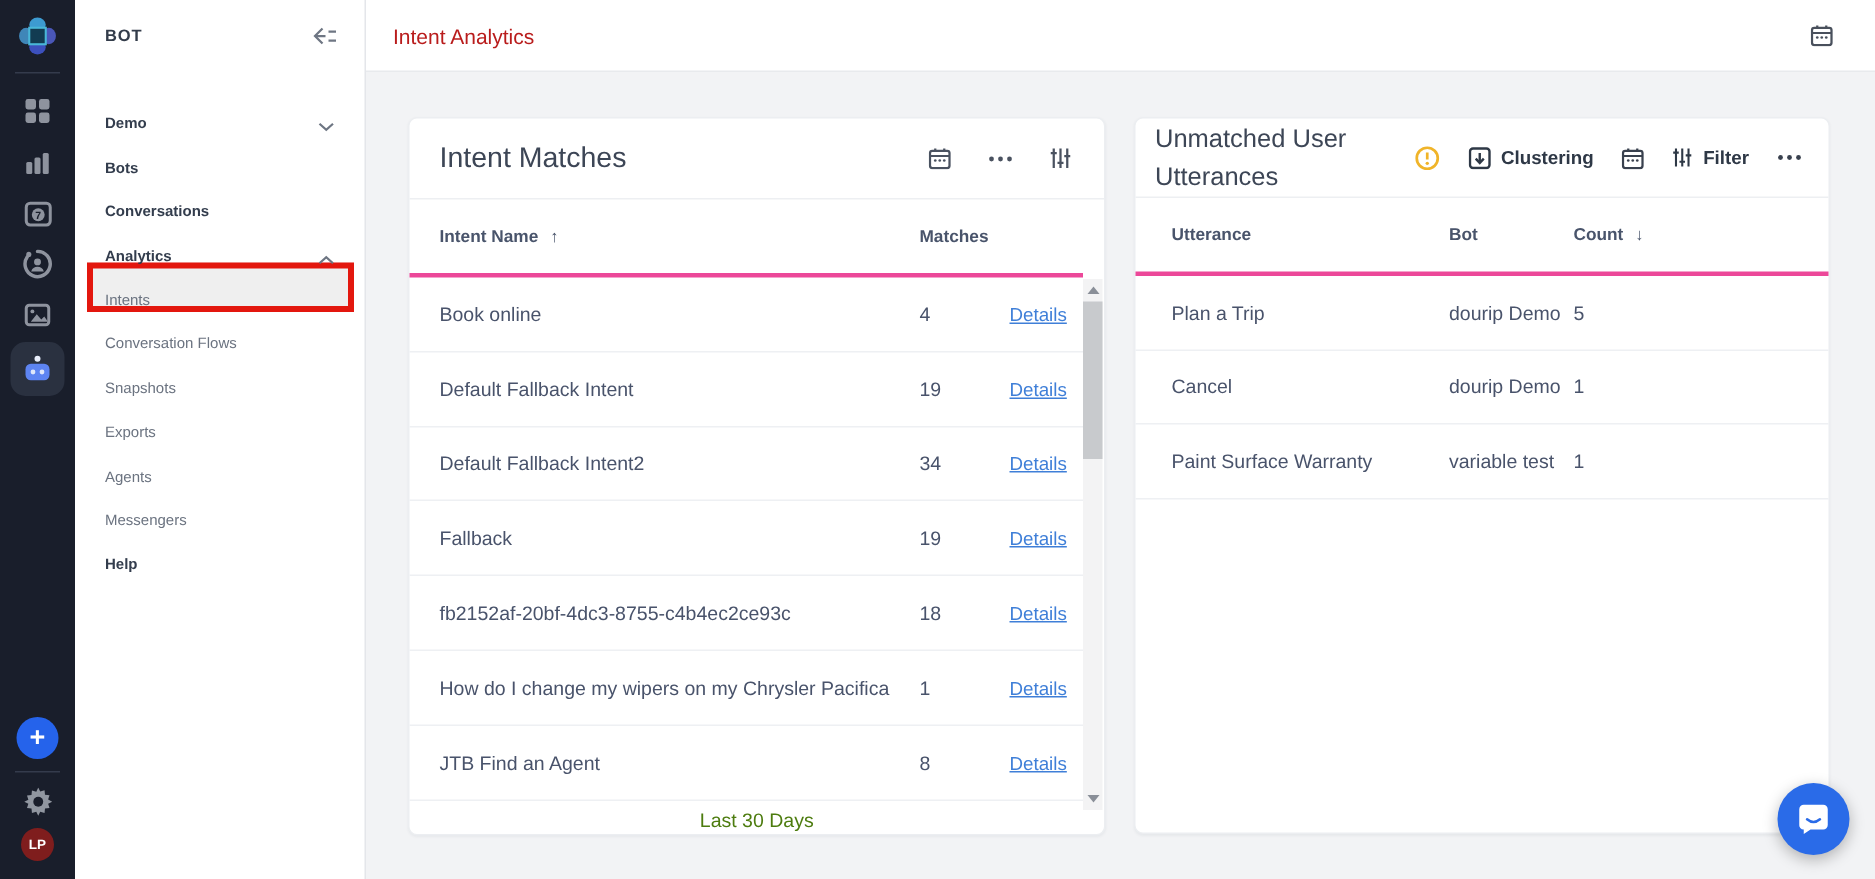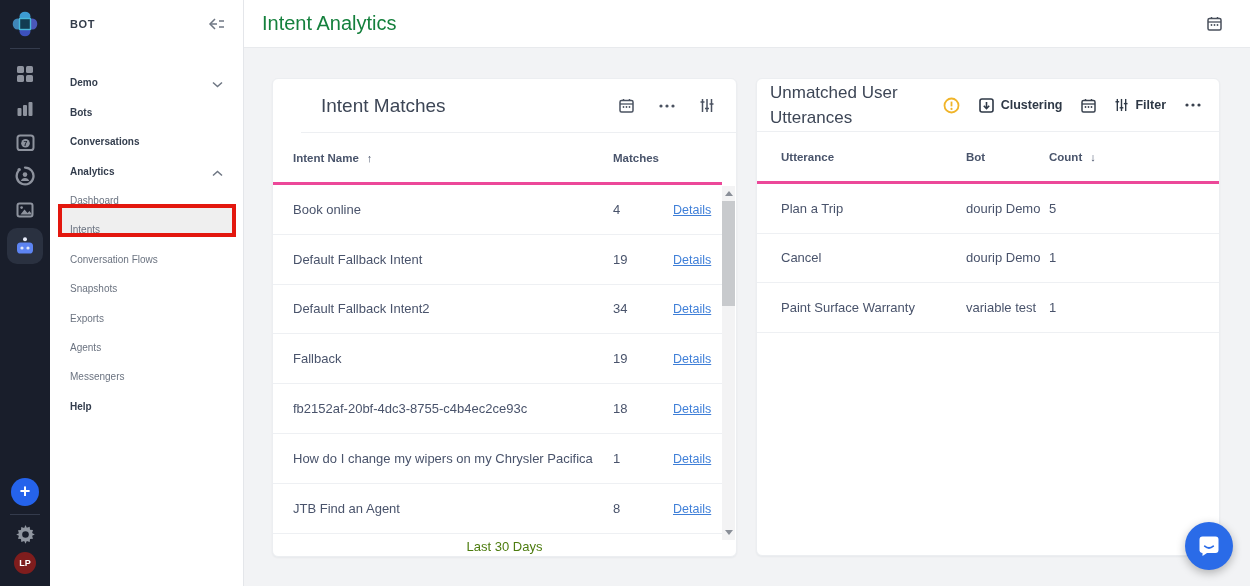--- a/index.html
+++ b/index.html
@@ -39,31 +39,31 @@
     font-size:10px; color:#6b7380; position:relative; cursor:pointer; }
   .sb-item.bold { color:#333d4d; font-weight:bold; }
   .sb-item .lbl { position:relative; z-index:2; }
   .sb-item .chev { margin-left:auto; color:#6e7683; position:relative; z-index:2;}
   .sb-item.selected::before { content:''; position:absolute; left:8px; right:7px; top:-2px; bottom:-2px;
     background:#efefef; border:4px solid #e3170e; }
 
   
   .topbar { position:absolute; left:244px; top:0; width:1006px; height:48px; background:#fff;
     border-bottom:1px solid #e8eaed; display:flex; align-items:center; padding:0 28px 0 18px; z-index:3;}
-  .topbar-title { font-size:20px; color:#15803d; }
+  .topbar-title { font-size:14px; color:#b91c1c; }
   .topbar .cal { margin-left:auto; color:#49505c; cursor:pointer; }
 
   
   .card { position:absolute; background:#fff; border:1px solid #eceef1; border-radius:6px;
     box-shadow:0 1px 2px rgba(25,35,55,.05); }
   .card1 { left:272px; top:78px; width:465px; height:479px; }
   .card2 { left:756px; top:78px; width:464px; height:478px; }
 
   .card-head { display:flex; align-items:center; border-bottom:1px solid #edeff2; }
-  .card1 .card-head { height:54px; padding:0 22px 0 20px;margin-left:28px; }
+  .card1 .card-head { height:54px; padding:0 22px 0 20px; }
   .card2 .card-head { height:53px; padding:0 16px 0 13px; }
   .card-title { font-size:19px; color:#3d4656; }
   .card2 .card-title { font-size:17px; line-height:25px; width:142px; }
   .head-icons { margin-left:auto; display:flex; align-items:center; gap:25px; color:#4a5260; }
   .ic { cursor:pointer; display:flex; align-items:center; }
   .controls { margin-left:auto; display:flex; gap:19px; color:#39414e; padding-right:2px;}
   .ctrl { display:flex; align-items:center; gap:7px; cursor:pointer; font-size:12.5px; font-weight:bold; color:#2e3846;}
 
   
   .lrow { display:grid; grid-template-columns:320px 60px 1fr; align-items:center; padding:0 0 0 20px; }
@@ -204,24 +204,20 @@
       <li class="sb-item bold">
         <span class="lbl">Analytics</span>
 
         <span class="chev">
           <svg width="11" height="7" viewBox="0 0 11 7" fill="none" stroke="currentColor" stroke-width="1.5">
             <path d="M1 5.5 L5.5 1.5 L10 5.5"></path>
           </svg>
         </span>
       </li>
 
-      <li class="sb-item">
-        <span class="lbl">Dashboard</span>
-
-      </li>
 
       <li class="sb-item selected">
         <span class="lbl">Intents</span>
 
       </li>
 
       <li class="sb-item">
         <span class="lbl">Conversation Flows</span>
 
       </li>

